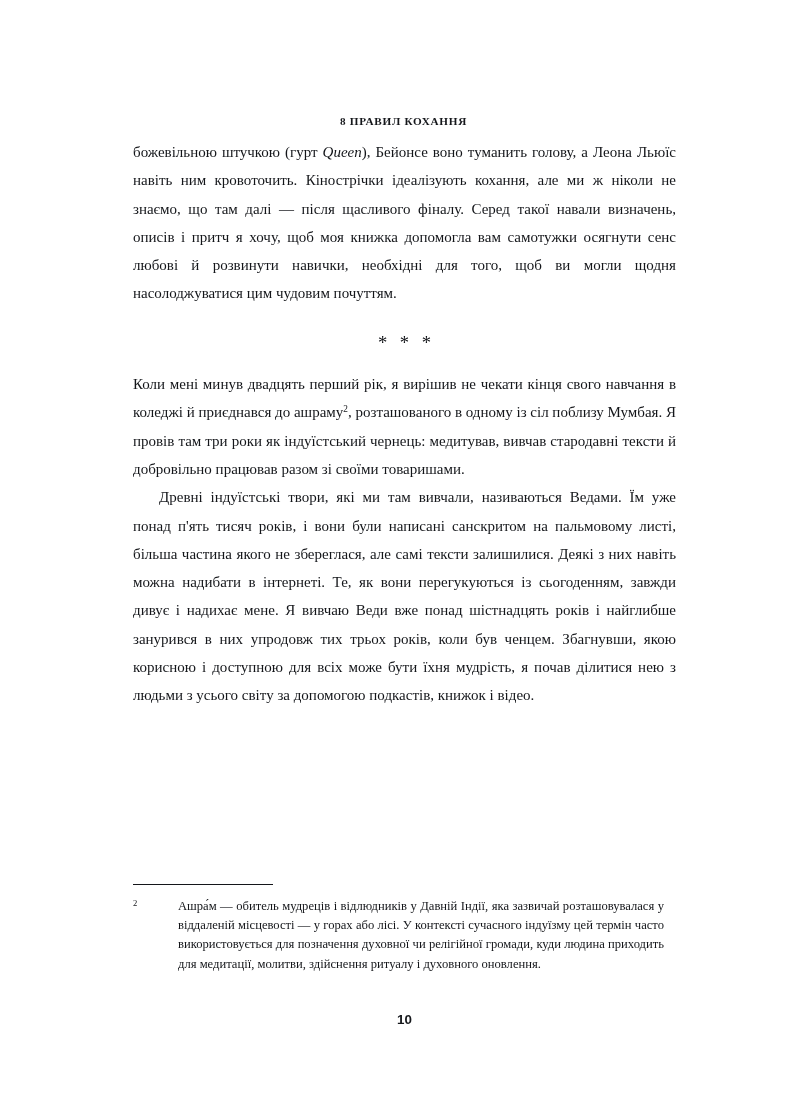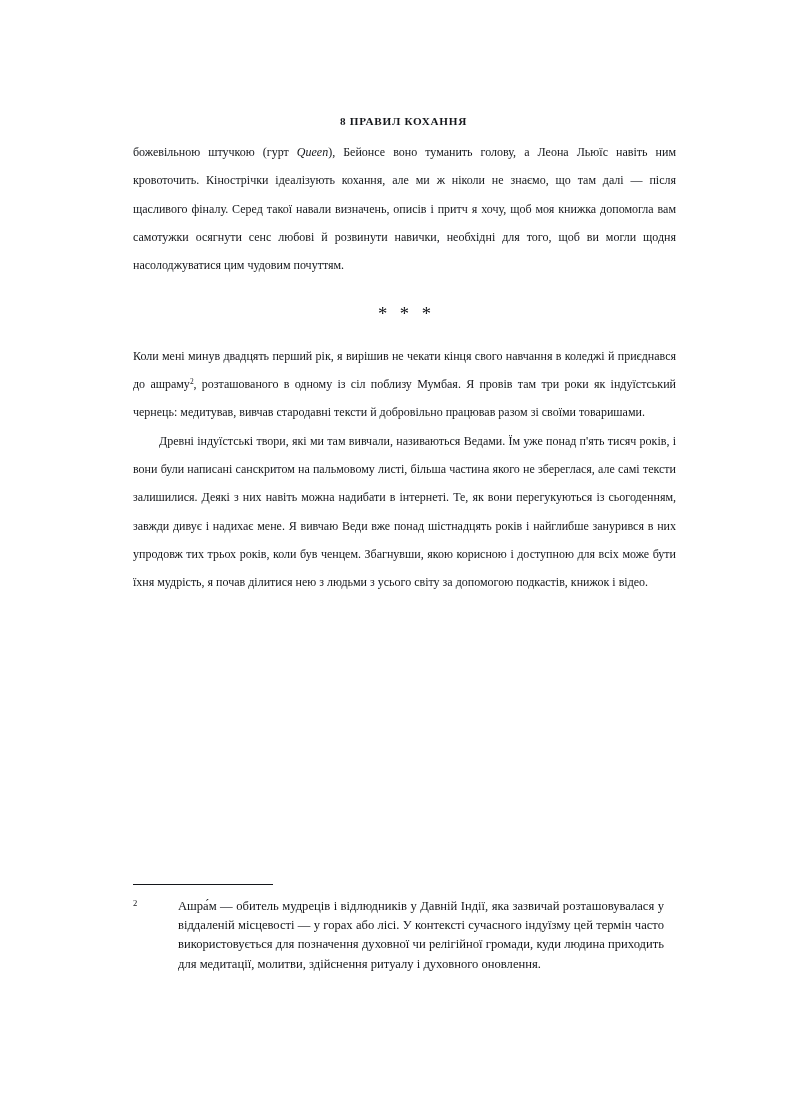--- a/index.html
+++ b/index.html
@@ -43,21 +43,21 @@
   
   .body-block {
     position: absolute;
     left: 133px;
     top: 138px;
     width: 543px;
   }
 
   p.para {
     margin: 0;
-    font-size: 12px;
+    font-size: 15px;
     line-height: 28.3px;
     text-align: justify;
     text-justify: inter-word;
     color: #14161a;
     hyphens: manual;
     -webkit-hyphens: manual;
   }
   p.para.indent { text-indent: 26px; }
   p.para.noindent { text-indent: 0; }
 
@@ -145,14 +145,15 @@
   </div>
 
   <div class="footnote-zone">
     <div class="footnote-rule"></div>
     <div class="footnote">
       <span class="footnote-marker">2</span>
       <p class="footnote-body">Ашра́м — обитель мудреців і відлюдників у Давній Індії, яка зазвичай розташовувалася у віддаленій місцевості — у горах або лісі. У контексті сучасного індуїзму цей термін часто використовується для позначення духовної чи релігійної громади, куди людина приходить для медитації, молитви, здійснення ритуалу і духовного оновлення.</p>
     </div>
   </div>
 
+  <div class="folio">10</div>
 
 </div>
 
 </body></html>

